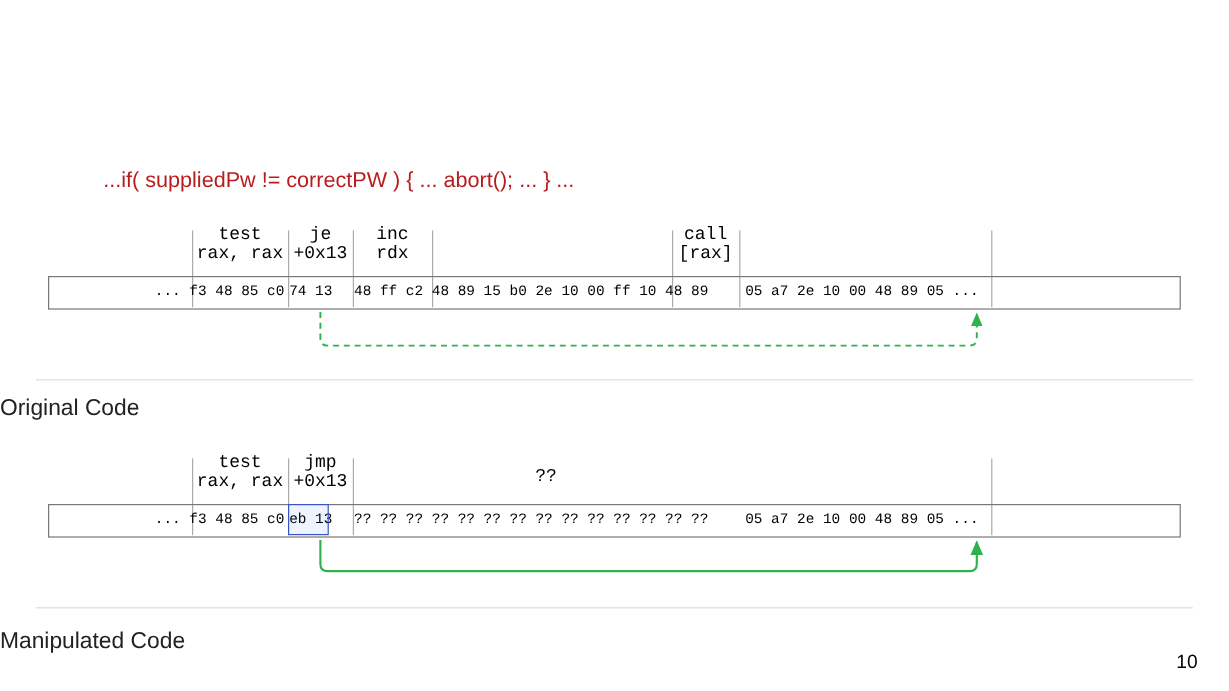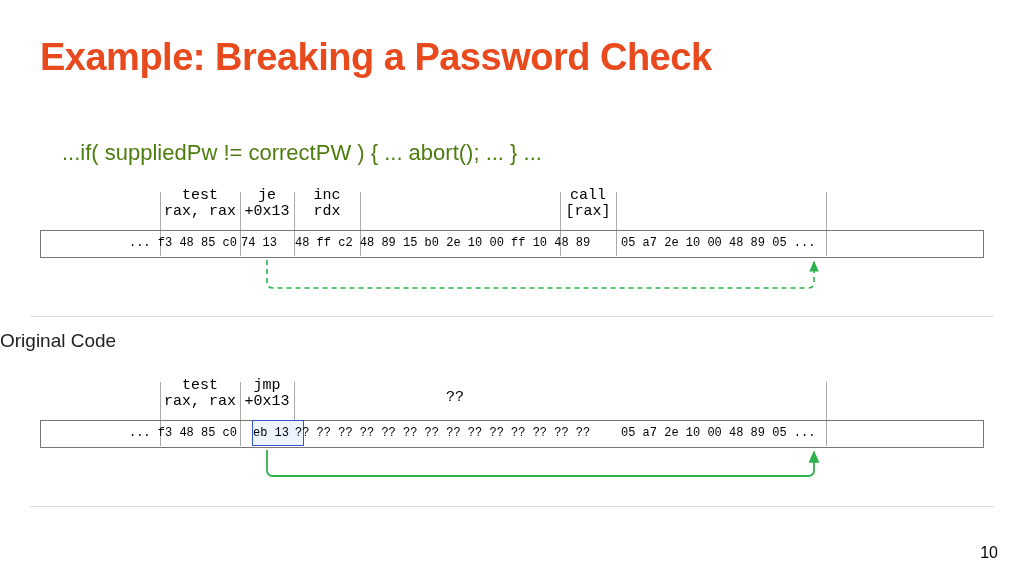--- a/index.html
+++ b/index.html
@@ -1,18 +1,18 @@
 <!DOCTYPE html>
 <html><head>
 <meta charset="utf-8">
 <style>
   html,body{margin:0;padding:0;width:1024px;height:576px;background:#fff;font-family:"Helvetica Neue",Arial,sans-serif;color:#000;overflow:hidden}
   .slide{position:relative;width:1024px;height:576px}
   .title{position:absolute;left:40px;top:36px;font-size:38px;font-weight:900;color:#e8491d;letter-spacing:-0.5px}
-  .source-line{position:absolute;left:62px;top:140px;font-size:22px;color:#4d7c0f}
+  .source-line{position:absolute;left:86px;top:140px;font-size:18px;color:#b91c1c}
   .hr{position:absolute;left:30px;right:30px;height:0;border-top:1px solid #ddd}
   .caption{position:absolute;left:0;right:0;text-align:left;font-size:19px;color:#222}
   .pagenum{position:absolute;right:26px;bottom:14px;font-size:16px;color:#000000}
 
   .diagram{position:absolute;left:40px;right:40px}
   .dia-orig{top:188px;height:110px}
   .dia-manip{top:378px;height:110px}
 
   .labels-row{position:relative;height:42px}
   .lbl{position:absolute;top:0;font-family:Liberation Mono, monospace;font-size:15px;line-height:16px;text-align:center;white-space:pre;color:#000}
@@ -23,21 +23,20 @@
   .seg.highlight{background:#eef4ff;outline:1px solid #3a53c4}
 
   .arrow-layer{position:relative;height:40px}
   svg{position:absolute;left:0;top:0;overflow:visible}
 </style>
 </head>
 <body>
 
 <div class="slide">
 
-  <div class="title">Example: Breaking a Password Check</div>
   <div class="source-line">...if( suppliedPw != correctPW ) { ... abort(); ... } ...</div>
 
   <div class="diagram dia-orig">
     <div class="labels-row">
       <div class="vr" style="left:120px"></div>
       <div class="lbl" style="left:120px;width:80px"><span>test</span>
 <span>rax, rax</span></div>
       <div class="vr" style="left:200px"></div>
       <div class="lbl" style="left:200px;width:54px"><span>je</span>
 <span>+0x13</span></div>
@@ -79,32 +78,33 @@
 <span>rax, rax</span></div>
       <div class="vr" style="left:200px"></div>
       <div class="lbl" style="left:200px;width:54px"><span>jmp</span>
 <span>+0x13</span></div>
       <div class="vr" style="left:254px"></div>
       <div class="lbl" style="left:254px;width:322px;top:12px"><span>??</span></div>
       <div class="vr" style="left:786px"></div>
     </div>
     <div class="bytes-box">
       <div class="seg" style="left:0;width:200px;text-align:right;padding-right:4px;box-sizing:border-box">... f3 48 85 c0</div>
-      <div class="seg highlight" style="left:212px;width:50px">eb 13</div>
+      <div class="seg highlight" style="left:200px;width:32px">eb 13</div>
       <div class="seg" style="left:254px;width:322px">?? ?? ?? ?? ?? ?? ?? ?? ?? ?? ?? ?? ?? ??</div>
       <div class="seg" style="left:576px;width:364px;text-align:left;padding-left:4px;box-sizing:border-box">05 a7 2e 10 00 48 89 05 ...</div>
     </div>
     <div class="arrow-layer">
       <svg width="944" height="40">
         <defs>
             <marker id="ah2" markerWidth="8" markerHeight="8" refX="6" refY="3" orient="auto">
               <path d="M0,0 L7,3 L0,6 Z" fill="#2fb24c"></path>
             </marker>
           </defs>
         <path d="M 227 2 L 227 22 Q 227 28 233 28 L 768 28 Q 774 28 774 22 L 774 4" fill="none" stroke="#2fb24c" stroke-width="1.8" marker-end="url(#ah2)"></path>
       </svg>
     </div>
   </div>
 
   <div class="hr" style="top:506px"></div>
+  <div class="caption" style="top:524px">Manipulated Code</div>
 
   <div class="pagenum">10</div>
 </div>
 
 </body></html>

